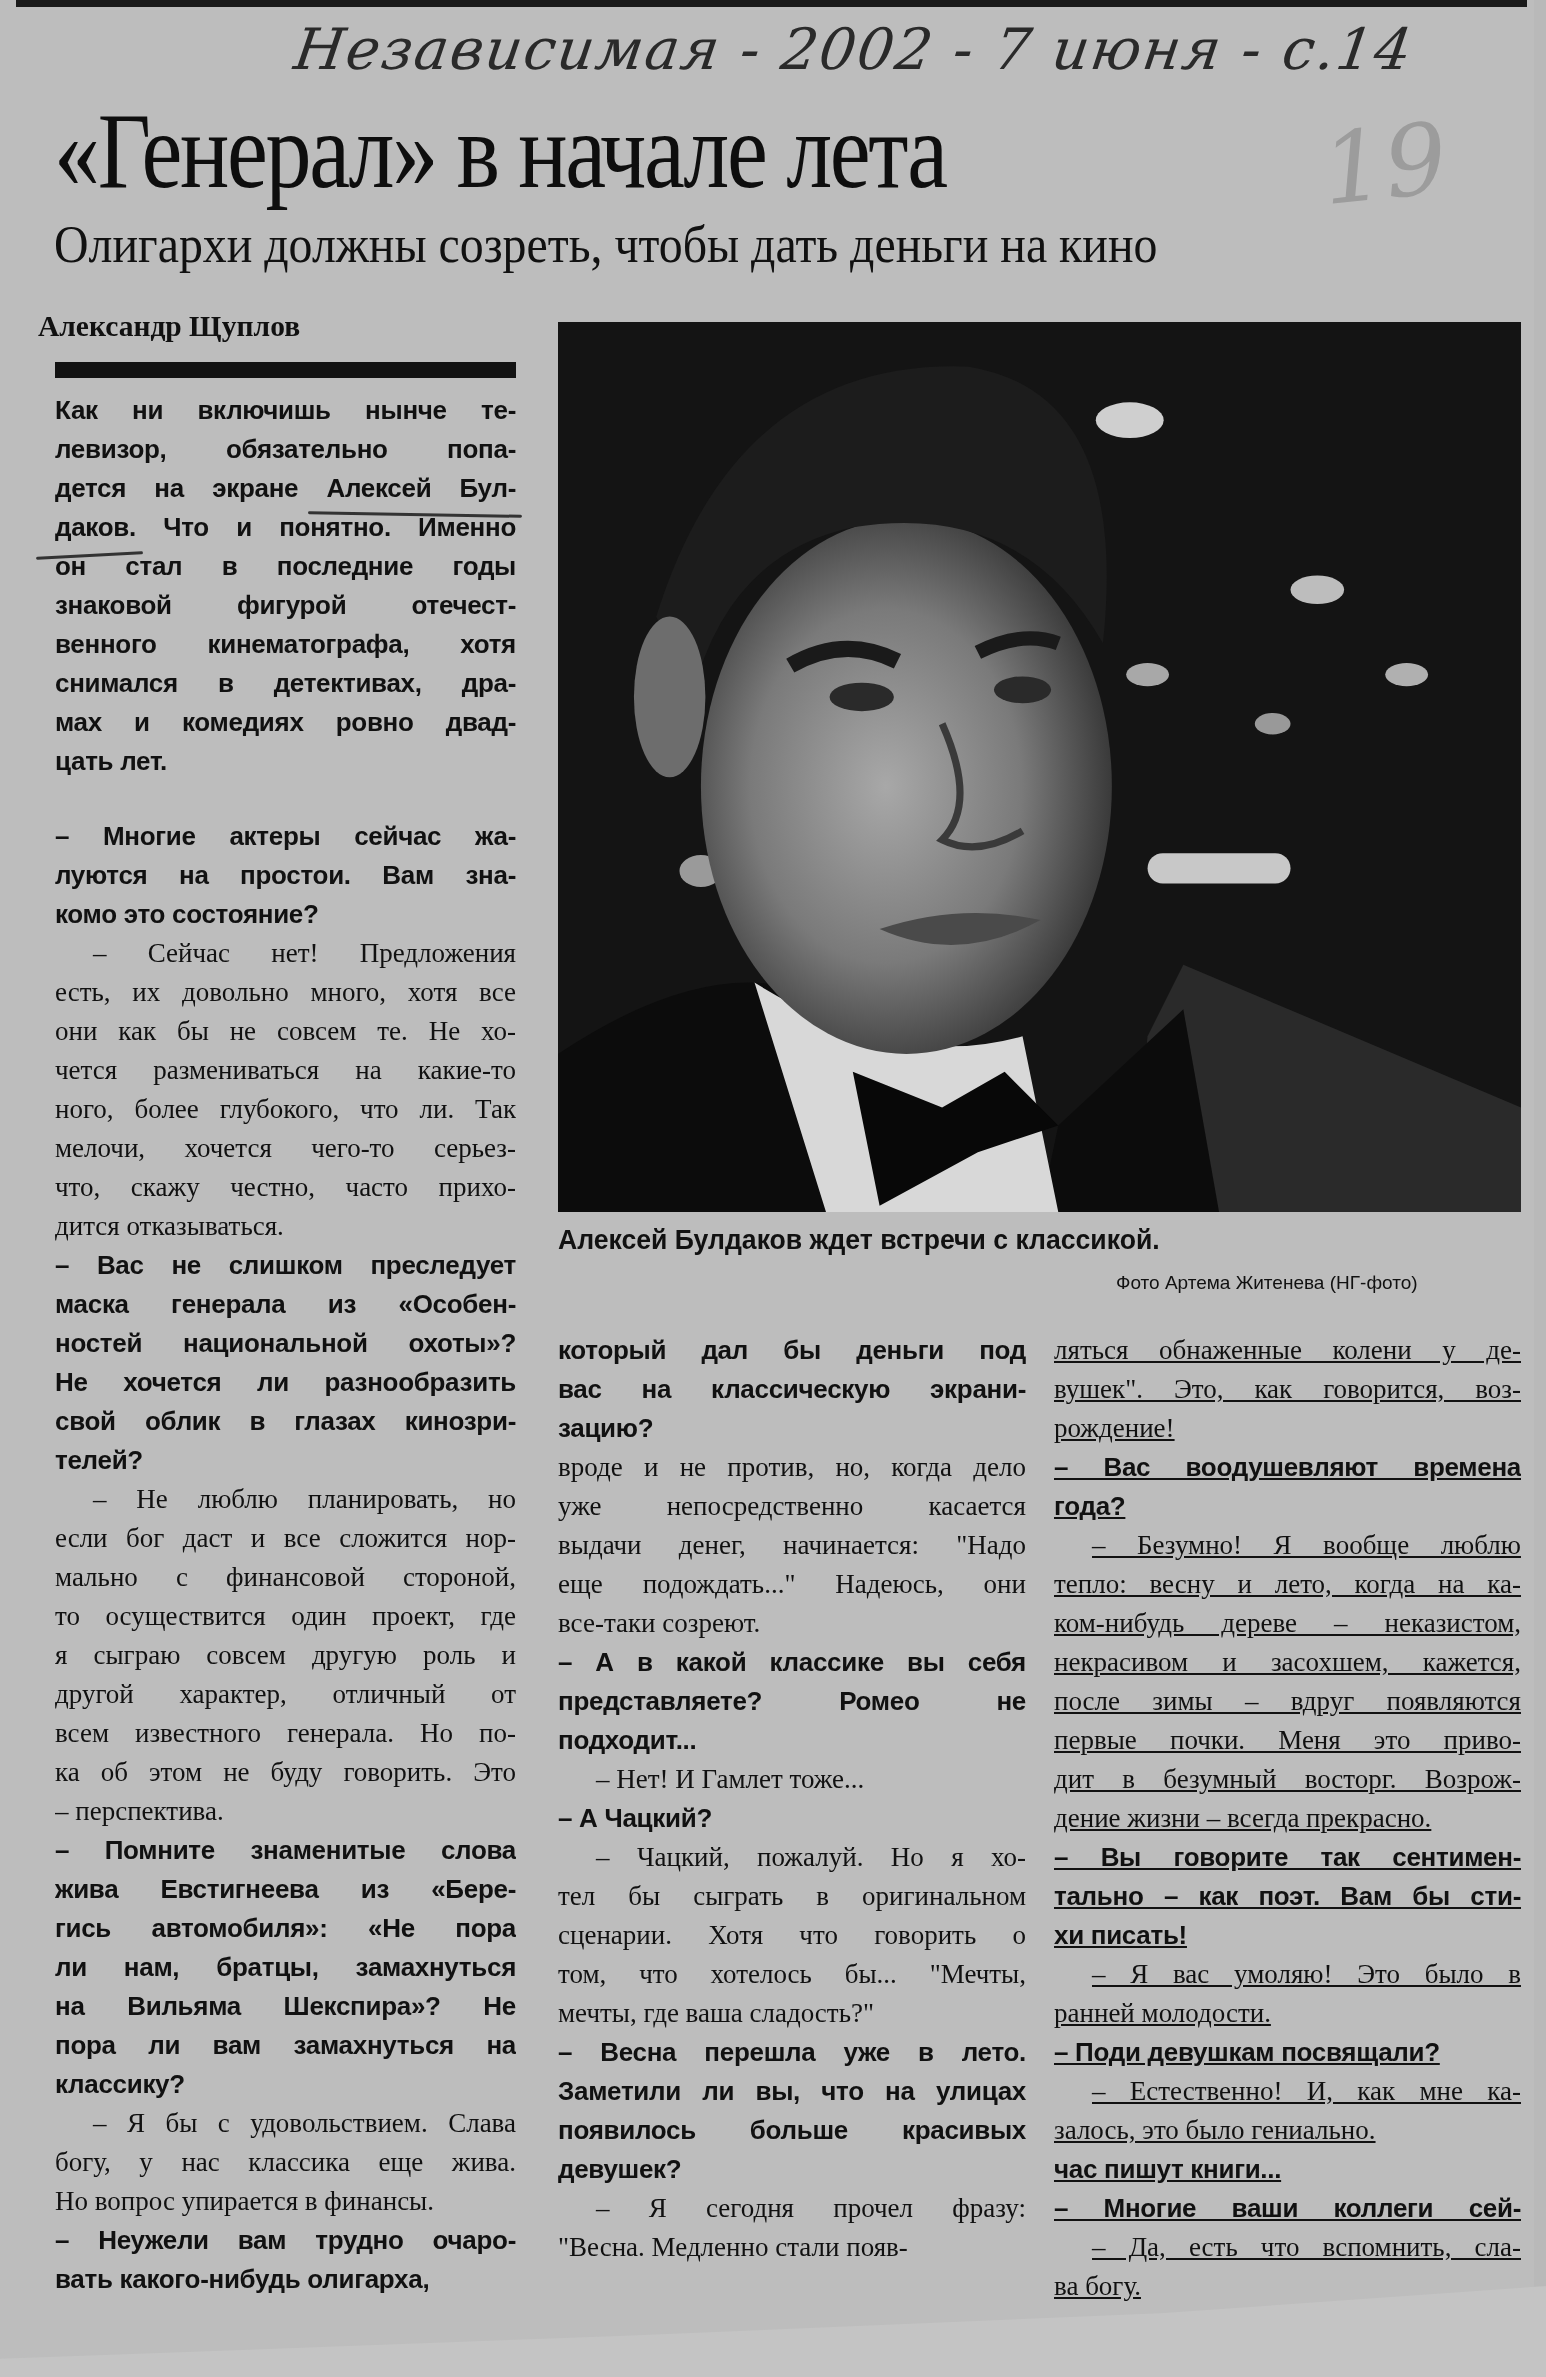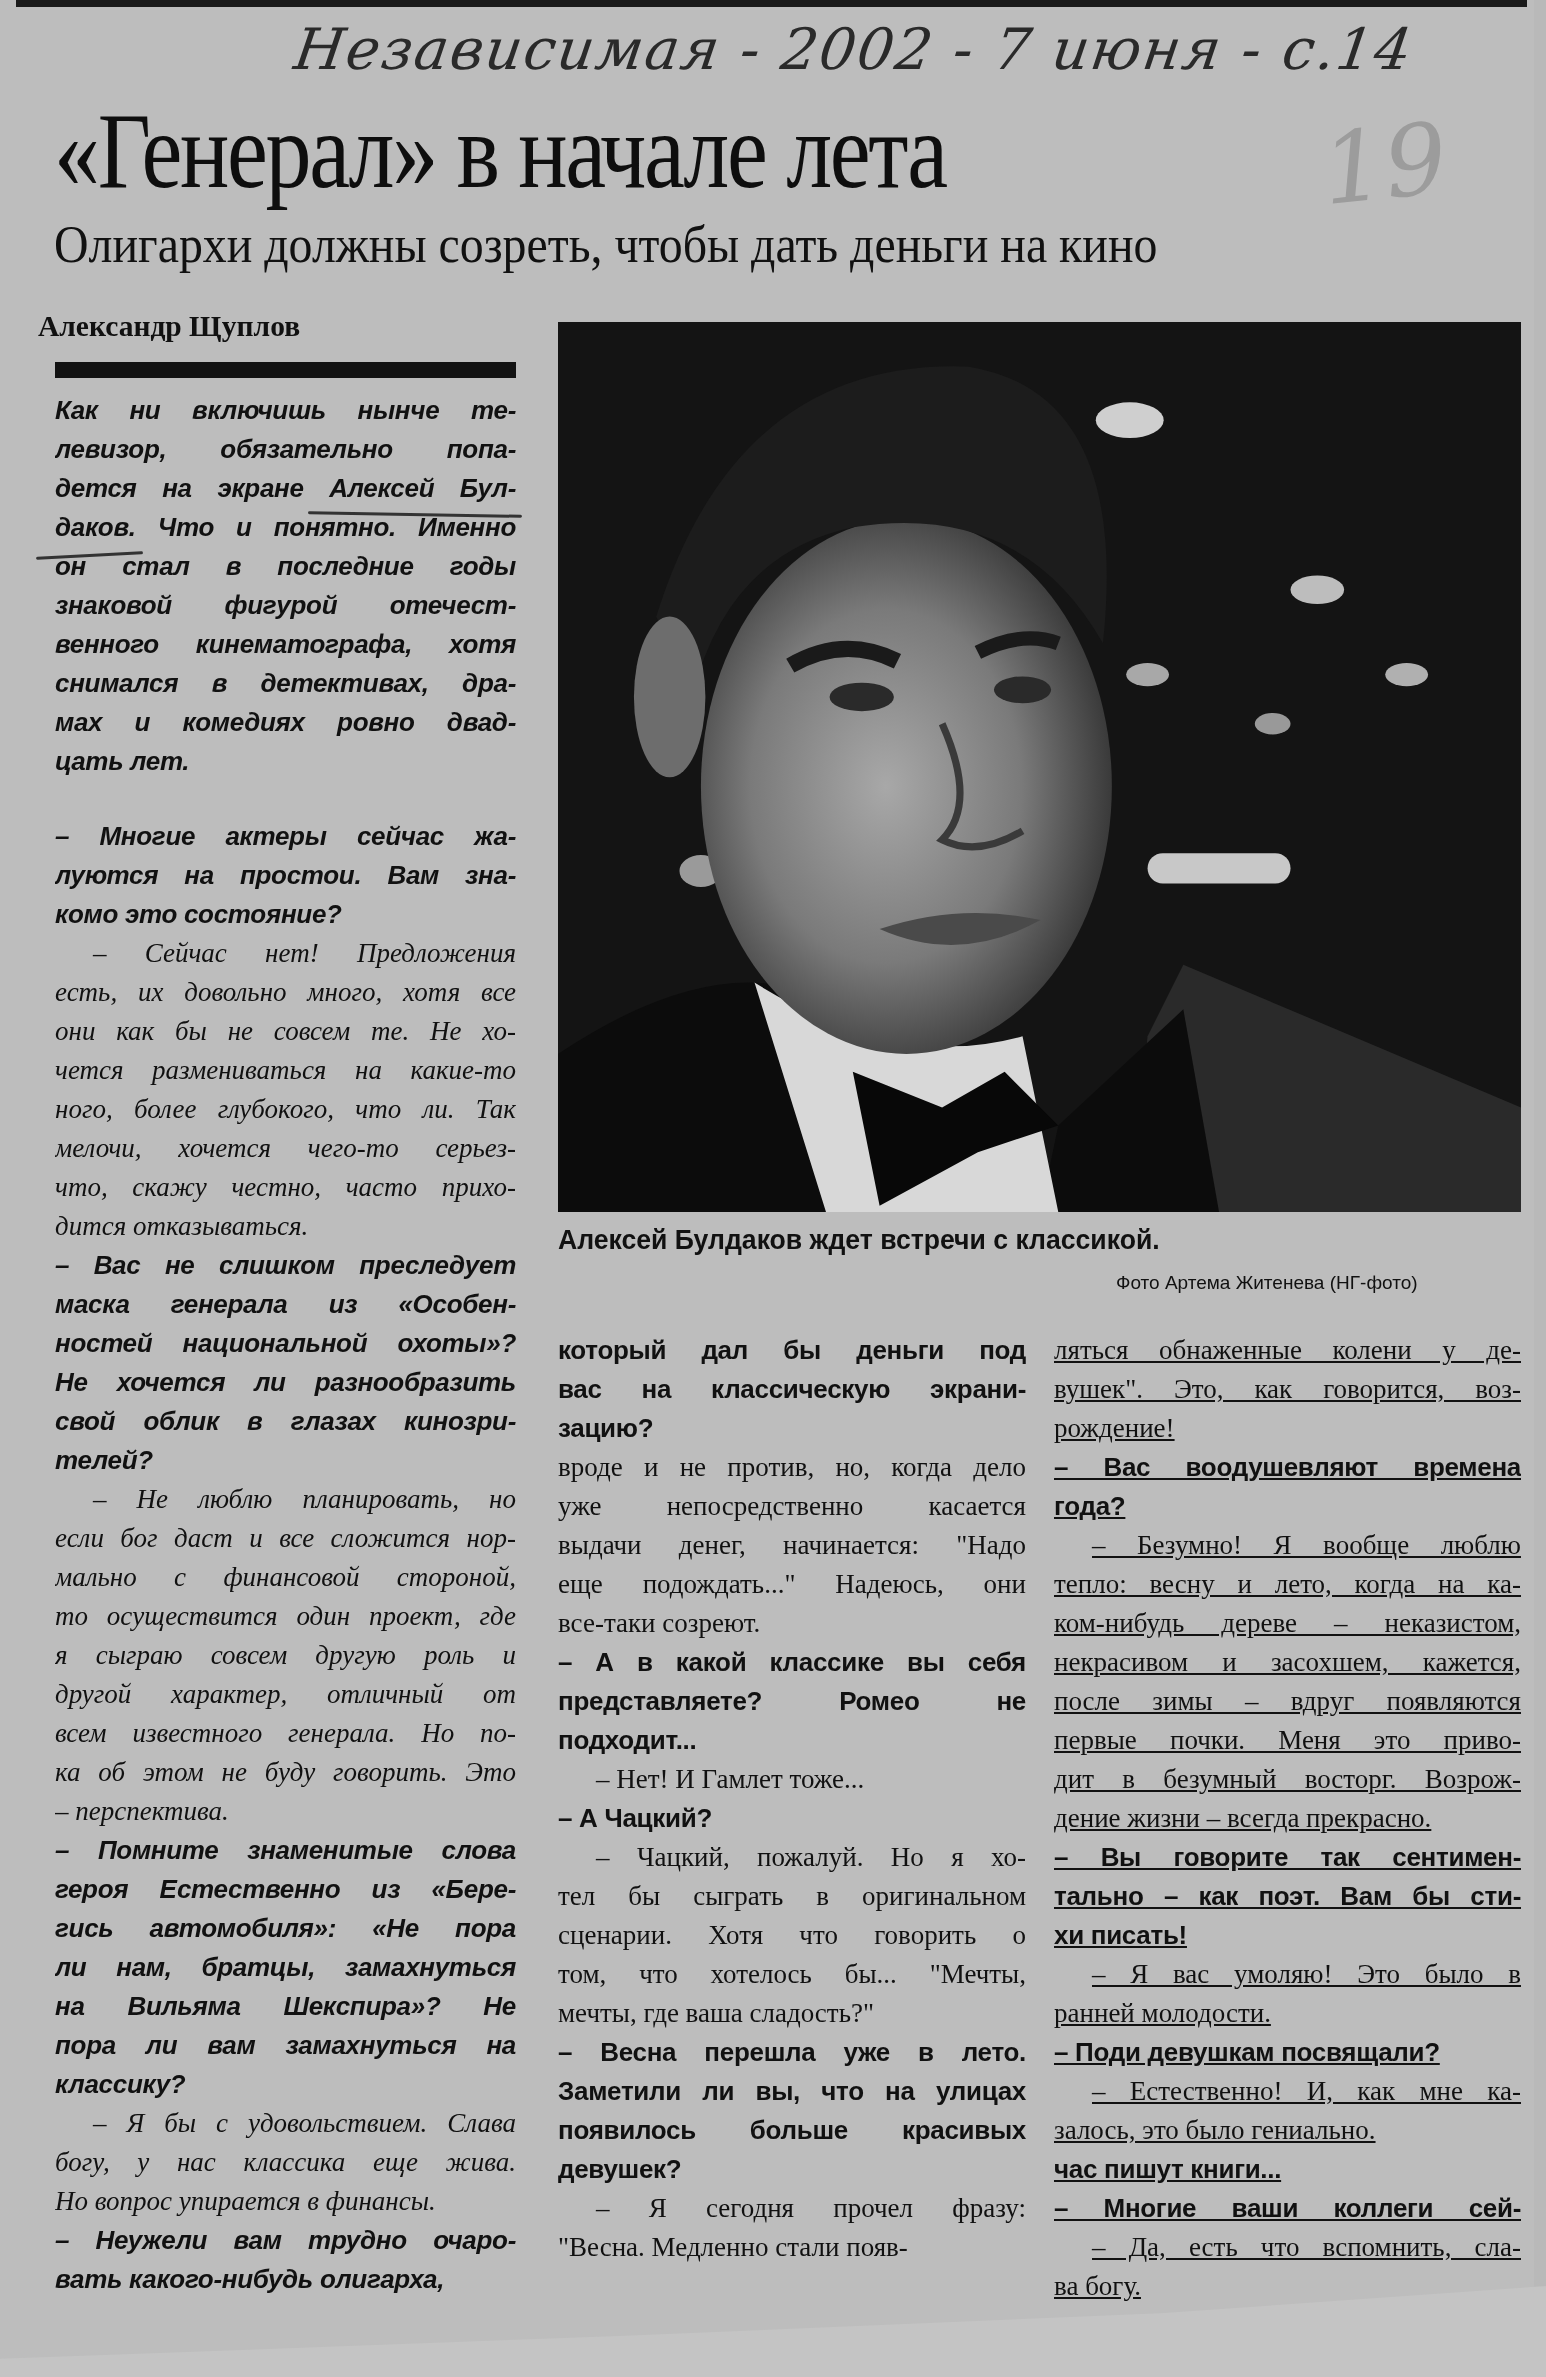--- a/index.html
+++ b/index.html
@@ -51,21 +51,21 @@
   .col .ln {
     display:block; height:39px; line-height:39px; white-space:nowrap;
     text-align:justify; text-align-last:justify; overflow:hidden;
   }
   .col .ln.last { text-align-last:left; }
   .col .ln.ind { padding-left:38px; }
   .col .q { font-family:"Liberation Sans", sans-serif; font-weight:bold; font-size:26px; letter-spacing:-0.3px; }
   .col .a { font-family:"Liberation Serif", serif; font-size:27px; }
   .col .gap { display:block; height:36px; }
 
-  #col-left { left:55px; top:391px; width:461px;font-style:italic; }
+  #col-left { left:55px; top:391px; width:461px; }
   #col-mid  { left:558px; top:1331px; width:468px; }
   #col-right{ left:1054px; top:1331px; width:467px;text-decoration:underline; }
 
   .photo {
     position:absolute; left:558px; top:322px; width:963px; height:890px;
     background:#161616; overflow:hidden;
   }
   .photo svg { width:100%; height:100%; display:block; }
   .caption {
     position:absolute; left:558px; top:1224px;
@@ -173,21 +173,21 @@
         <span class="ln a">мально с финансовой стороной,</span>
         <span class="ln a">то осуществится один проект, где</span>
         <span class="ln a">я сыграю совсем другую роль и</span>
         <span class="ln a">другой характер, отличный от</span>
         <span class="ln a">всем известного генерала. Но по-</span>
         <span class="ln a">ка об этом не буду говорить. Это</span>
         <span class="ln a last">– перспектива.</span>
       </div>
       <div>
         <span class="ln q">– Помните знаменитые слова</span>
-        <span class="ln q">героя Естественно из «Бере-</span>
+        <span class="ln q">жива Евстигнеева из «Бере-</span>
         <span class="ln q">гись автомобиля»: «Не пора</span>
         <span class="ln q">ли нам, братцы, замахнуться</span>
         <span class="ln q">на Вильяма Шекспира»? Не</span>
         <span class="ln q">пора ли вам замахнуться на</span>
         <span class="ln q last">классику?</span>
       </div>
       <div>
         <span class="ln a ind">– Я бы с удовольствием. Слава</span>
         <span class="ln a">богу, у нас классика еще жива.</span>
         <span class="ln a last">Но вопрос упирается в финансы.</span>

